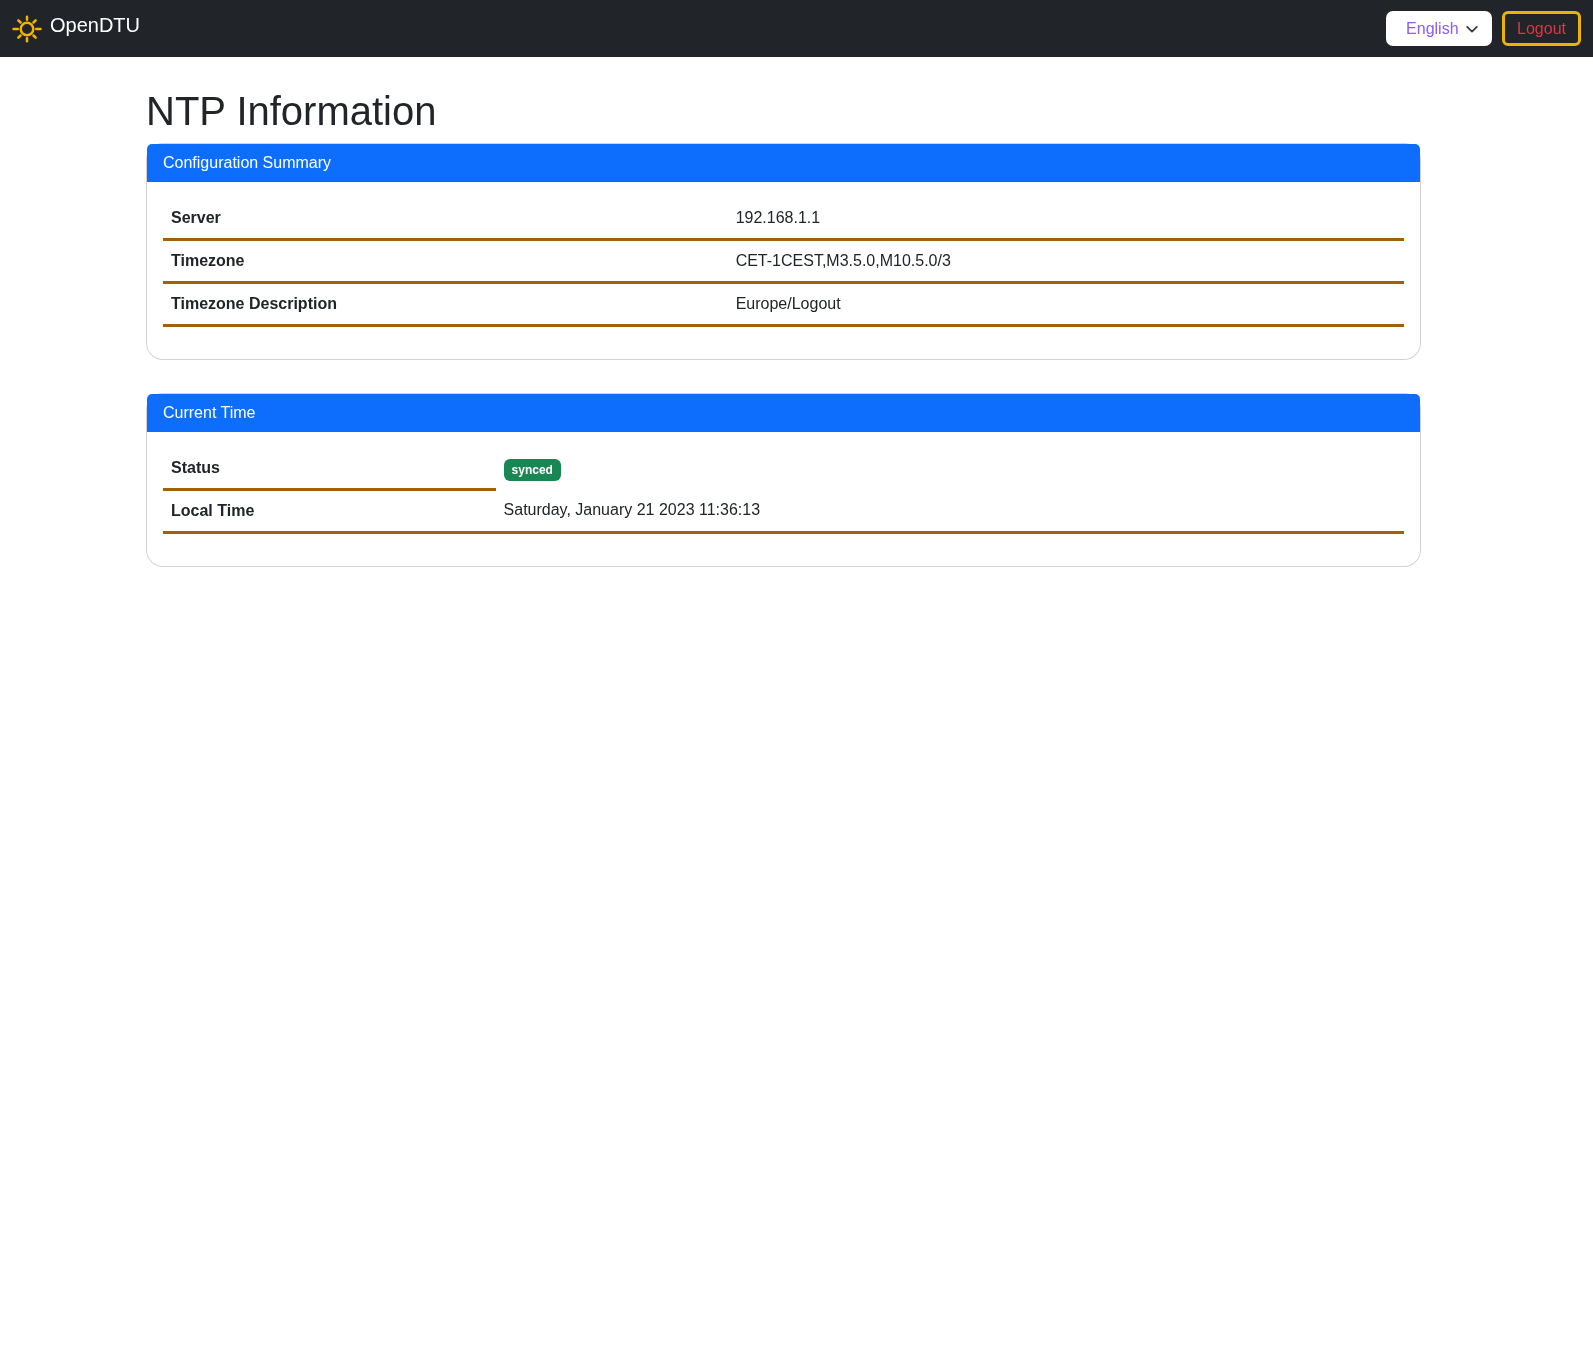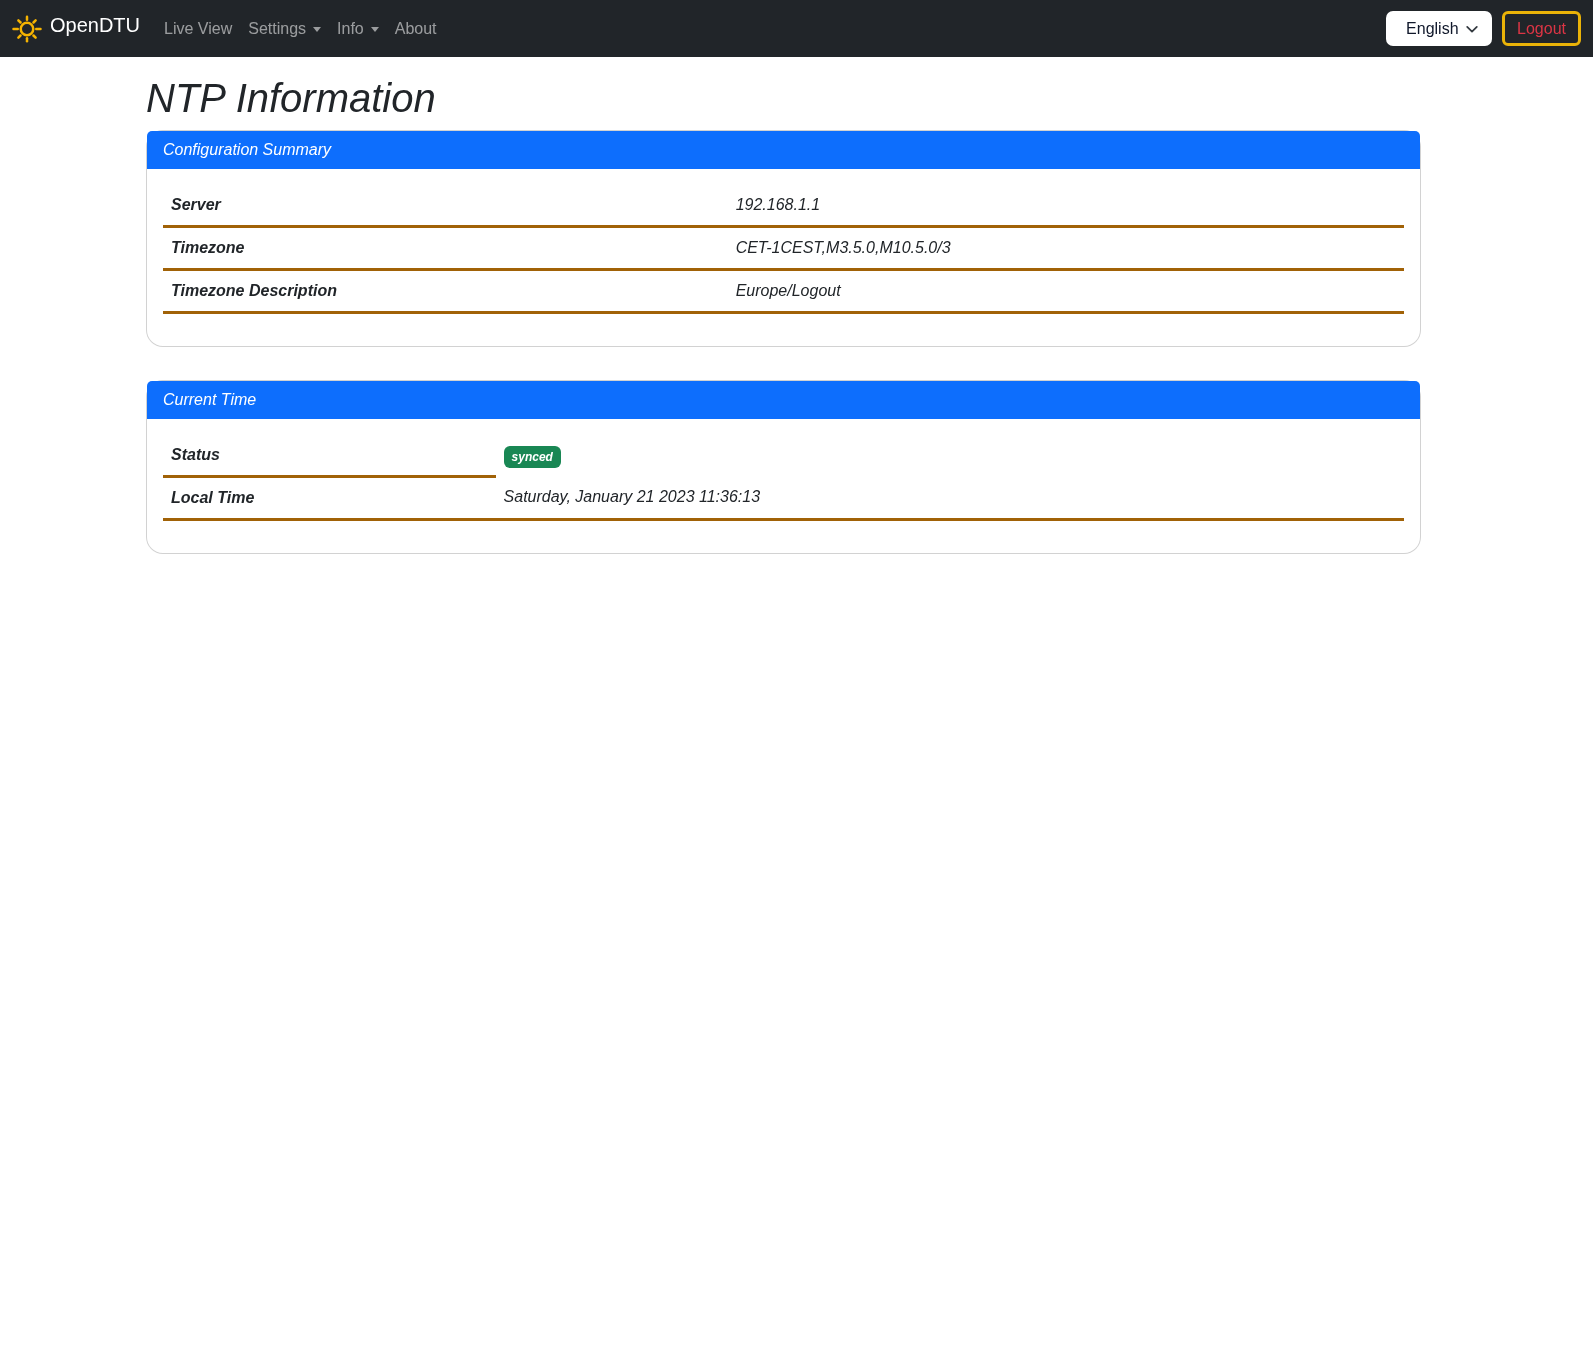--- a/index.html
+++ b/index.html
@@ -55,21 +55,21 @@
     width: 0; height: 0;
     border-left: 4px solid transparent;
     border-right: 4px solid transparent;
     border-top: 5px solid rgba(255,255,255,0.55);
     display: inline-block;
     margin-top: 2px;
   }
   .nav-right { display: flex; align-items: center; gap: 10px; }
   .lang-select {
     background: #ffffff;
-    color: #0f172a;
+    color: #8b5cf6;
     height: 35px;
     width: 106px;
     border-radius: 7px;
     display: flex;
     align-items: center;
     justify-content: space-between;
     padding: 0 13px 0 20px;
     font-size: 16px;
     cursor: pointer;
   }
@@ -82,22 +82,21 @@
     border-radius: 6px;
     font-size: 16px;
     font-family: inherit;
     cursor: pointer;
   }
 
   
   .main {
     width: 1275px;
     margin-left: 146px;
-    padding-top: 17px;
-    font-style: italic;
+    padding-top: 30px;
   }
   .page-title {
     font-size: 40px;
     font-weight: 500;
     line-height: 1.2;
     margin: 0 0 8px 0;
     color: #212529;
   }
   .card {
     border: 1px solid rgba(0,0,0,0.175);
@@ -157,36 +156,20 @@
           <line x1="1.2" y1="12" x2="4.6" y2="12" stroke="#f5b301" stroke-width="2" stroke-linecap="round"></line>
           <line x1="19.4" y1="12" x2="22.8" y2="12" stroke="#f5b301" stroke-width="2" stroke-linecap="round"></line>
           <line x1="5.1" y1="5.1" x2="6.8" y2="6.8" stroke="#f5b301" stroke-width="2" stroke-linecap="round"></line>
           <line x1="17.2" y1="17.2" x2="18.9" y2="18.9" stroke="#f5b301" stroke-width="2" stroke-linecap="round"></line>
           <line x1="17.2" y1="6.8" x2="18.9" y2="5.1" stroke="#f5b301" stroke-width="2" stroke-linecap="round"></line>
           <line x1="5.1" y1="18.9" x2="6.8" y2="17.2" stroke="#f5b301" stroke-width="2" stroke-linecap="round"></line>
         </svg>
       </span>
       <span>OpenDTU</span>
     </a>
-    <ul class="nav-items">
-      <li class="nav-item">
-        <span>Live View</span>
-      </li>
-      <li class="nav-item">
-        <span>Settings</span>
-        <span class="caret"></span>
-      </li>
-      <li class="nav-item">
-        <span>Info</span>
-        <span class="caret"></span>
-      </li>
-      <li class="nav-item">
-        <span>About</span>
-      </li>
-    </ul>
   </div>
   <div class="nav-right">
     <div class="lang-select">
       <span>English</span>
       <span style="display:inline-flex;">
         <svg width="14" height="14" viewBox="0 0 16 16" fill="none">
           <path d="M2.5 5.5 L8 11 L13.5 5.5" stroke="#343a40" stroke-width="2" stroke-linecap="round" stroke-linejoin="round"></path>
         </svg>
       </span>
     </div>

